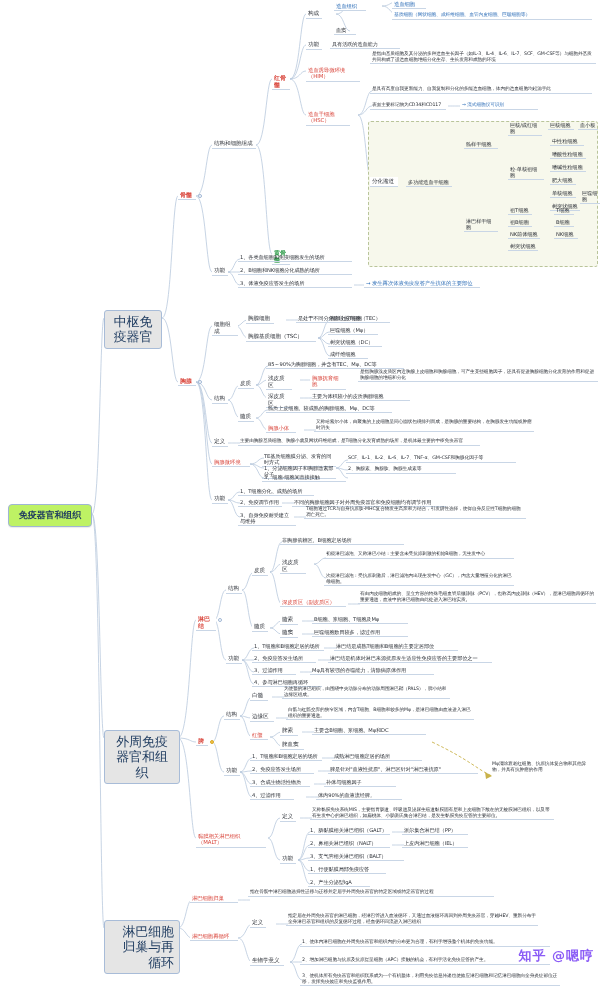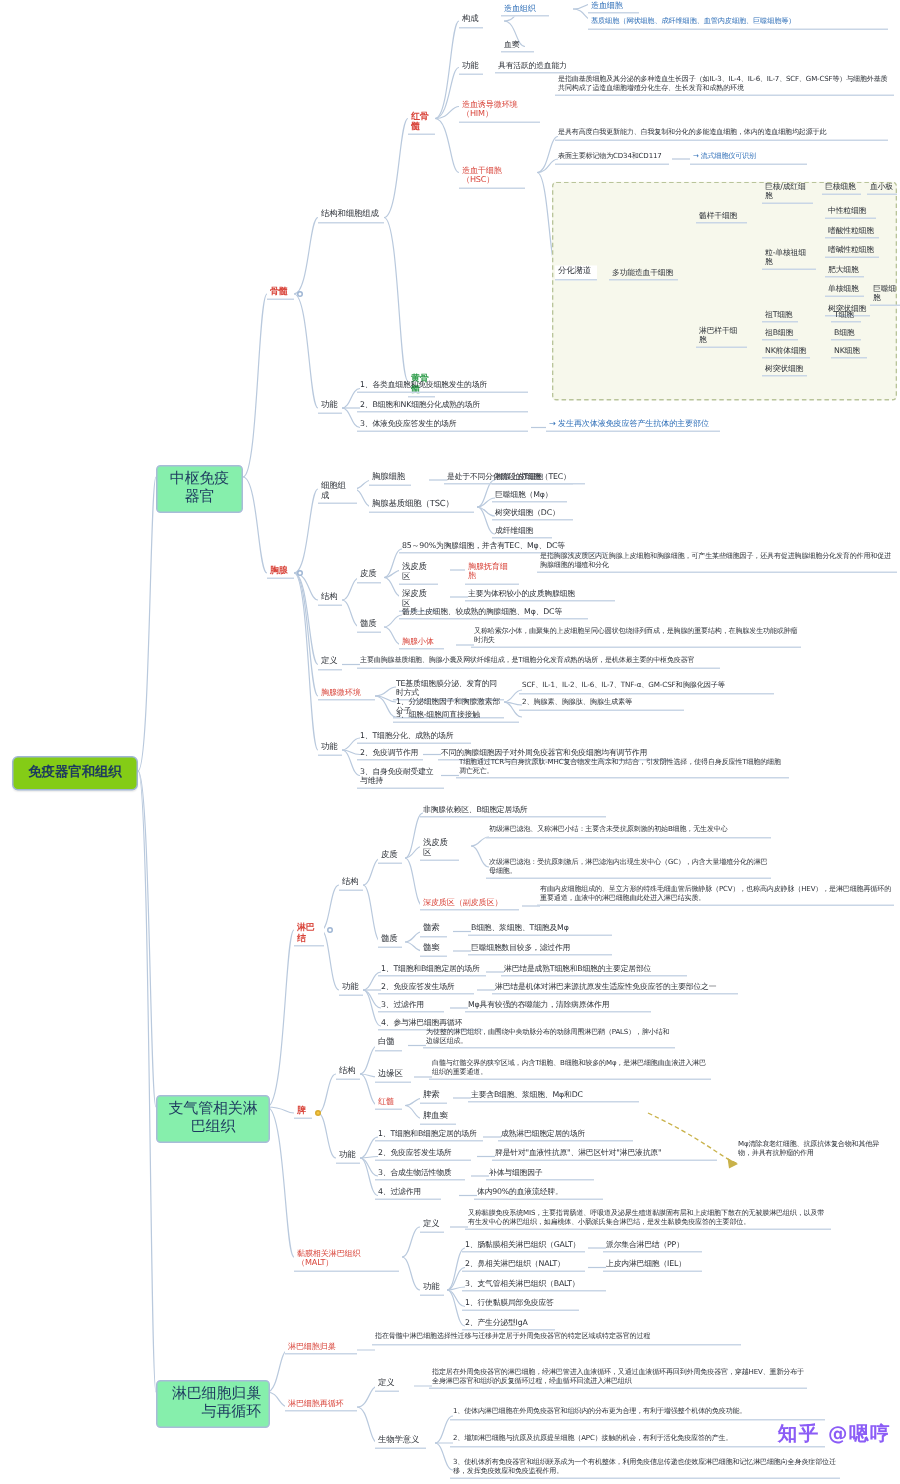--- a/index.html
+++ b/index.html
@@ -13,28 +13,28 @@
 
   .node{
     position:absolute;
     box-sizing:border-box;
     line-height:1.18;
     white-space:pre-line;
     letter-spacing:-0.1px;
   }
   
   .n-root{
-    background:#84cc16;border:1px solid #9fb6d4;border-radius:4px;
+    background:#bef264;border:1px solid #9fb6d4;border-radius:4px;
     color:#1d3a5f;font-size:9px;padding:5px 7px;font-weight:bold;
     box-shadow:0 1px 1px rgba(0,0,0,.08);
   }
   
   .n-l1{
-    background:#86efac;border:1px solid #a8bcd8;border-radius:3px;
-    color:#1d3a5f;font-size:10px;padding:3px 5px;
+    background:#e5e5e5;border:1px solid #a8bcd8;border-radius:3px;
+    color:#1d3a5f;font-size:13px;padding:3px 5px;
   }
   
   .n-red{
     color:#d9453b;font-size:6px;font-weight:bold;
     border-bottom:1px solid #c9d6e6;padding:1px 3px 1px 2px;background:#fff;
   }
   .n-green{
     color:#2e9c4a;font-size:6px;font-weight:bold;
     border-bottom:1px solid #c9d6e6;padding:1px 3px 1px 2px;background:#fff;
   }
@@ -259,21 +259,21 @@
       <path d="M432 742 C 470 760, 478 770, 492 776"></path>
     </g>
     <polygon points="492,776 485,772 486,779" fill="#c9b24a"></polygon>
   </svg>
 
   <div class="hl-box" style="left:368px;top:121px;width:228px;height:144px;"></div>
 
   <div class="node n-root" style="left:8px;top:504px;width:84px;text-align:center;">免疫器官和组织</div>
 
   <div class="node n-l1" style="left:104px;top:310px;width:58px;text-align:center;">中枢免疫器官</div>
-  <div class="node n-l1" style="left:104px;top:730px;width:76px;text-align:center;">支气管相关淋巴组织</div>
+  <div class="node n-l1" style="left:104px;top:730px;width:76px;text-align:center;">外周免疫器官和组织</div>
   <div class="node n-l1" style="left:104px;top:920px;width:76px;text-align:right;">淋巴细胞归巢与再循环</div>
 
   <div class="node n-red" style="left:178px;top:190px;width:18px;">骨髓</div>
   <div class="dot" style="left:198px;top:194px;"></div>
 
   <div class="node n-lbl" style="left:212px;top:139px;width:44px;">结构和细胞组成</div>
   <div class="node n-lbl" style="left:212px;top:266px;width:16px;">功能</div>
 
   <div class="node n-red" style="left:272px;top:73px;width:18px;">红骨髓</div>
   <div class="node n-green" style="left:272px;top:248px;width:18px;">黄骨髓</div>

